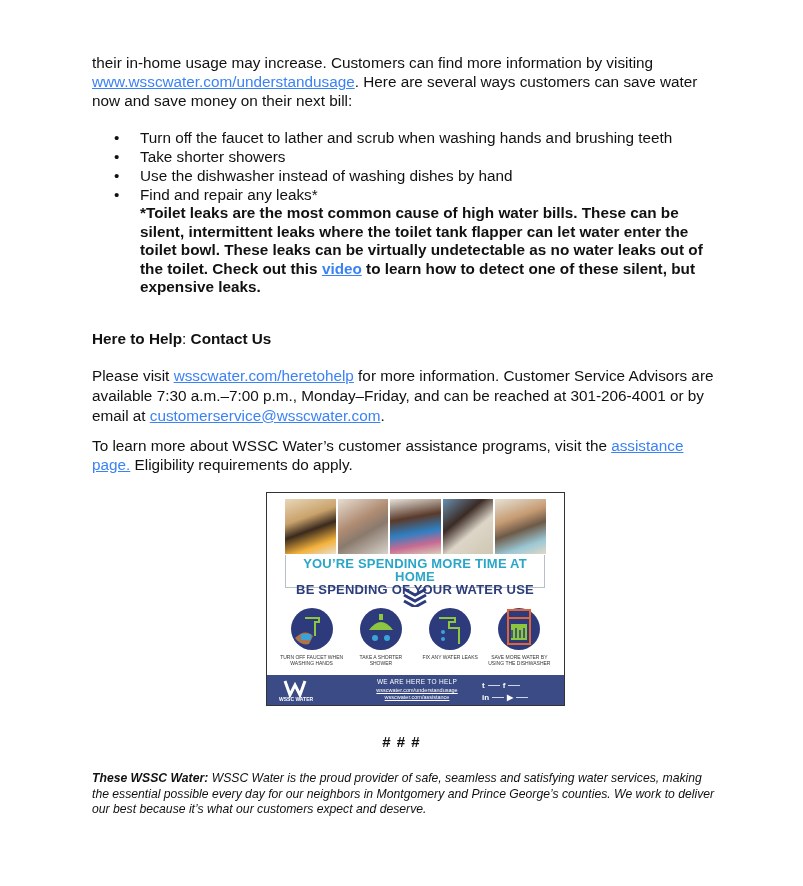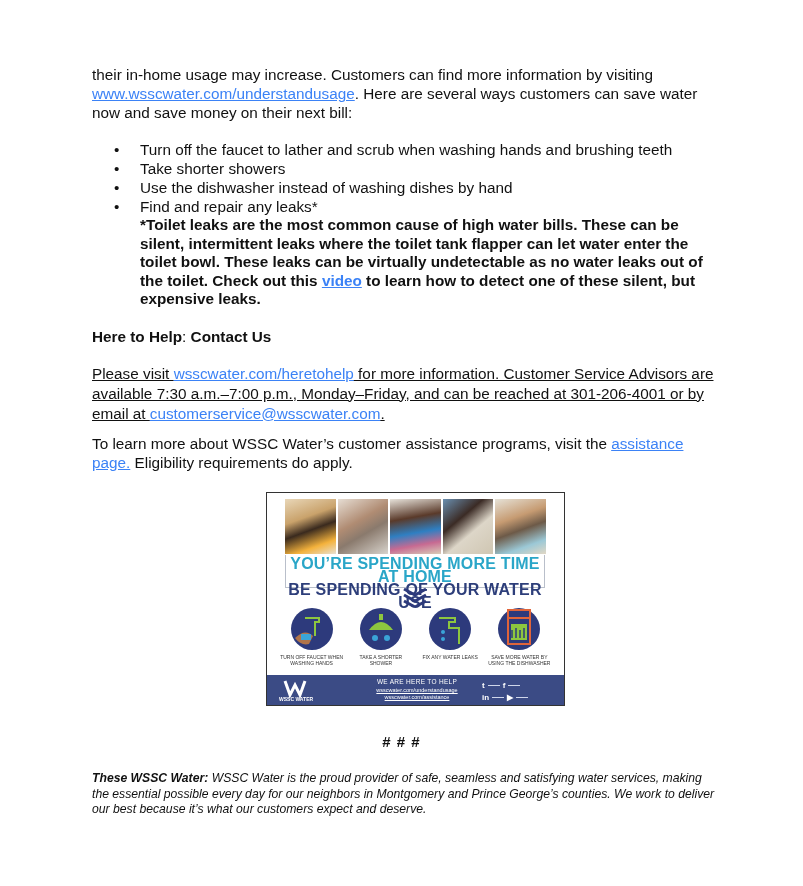--- a/index.html
+++ b/index.html
@@ -1,39 +1,39 @@
 <!DOCTYPE html>
 <html><head>
 <meta charset="utf-8">
 <style>
   html, body { margin: 0; padding: 0; background: #ffffff; }
   body { width: 803px; height: 886px; position: relative; overflow: hidden;
          font-family: "Liberation Sans", sans-serif; color: #111; }
-  .page { position: absolute; left: 92px; top: 65px; width: 630px; font-size: 15.3px; line-height: 19px; }
+  .page { position: absolute; left: 92px; top: 53px; width: 630px; font-size: 15.3px; line-height: 19px; }
   a.lnk { color: #3b82f6; text-decoration: underline; }
   p { margin: 0; }
   .p1 { margin-bottom: 18px; }
   ul.tips { margin: 0; padding: 0; list-style: none; }
   ul.tips li { position: relative; padding-left: 48px; line-height: 19px; }
   ul.tips li .bullet { position: absolute; left: 22px; top: 0; }
-  .note { padding-left: 48px; font-weight: bold; line-height: 18.5px; margin-bottom: 18px; }
+  .note { padding-left: 48px; font-weight: bold; line-height: 18.5px; margin-bottom: 32px; }
   .h-help { font-weight: bold; margin-bottom: 18px; }
   .h-help .colon { font-weight: normal; }
-  .p-contact { margin-bottom: 10px; line-height: 20px; text-decoration: underline; }
+  .p-contact { margin-bottom: 10px; line-height: 20px; }
   .p-assist { line-height: 19px; }
 
   .info { position: absolute; left: 266px; top: 492px; width: 297px; height: 212px; border: 1px solid #333; background: #fff; overflow: hidden; }
   .photos { position: absolute; left: 18px; top: 6px; width: 261px; height: 55px; display: flex; gap: 2px; }
   .photo { flex: 1; height: 55px; }
   .ph1 { background: linear-gradient(160deg,#e9d7b8 0%,#c9a26b 35%,#3a2a1e 55%,#f4b23c 80%,#e8e1d3 100%); }
   .ph2 { background: linear-gradient(150deg,#e6ddd3 0%,#b08c73 40%,#8a7a6d 60%,#d8d3cc 100%); }
   .ph3 { background: linear-gradient(170deg,#e7e2da 0%,#5a3a2a 35%,#2f7fc2 60%,#c76a92 80%,#d9cdb8 100%); }
   .ph4 { background: linear-gradient(140deg,#6a8fb0 0%,#3b2b25 35%,#ddd6c8 60%,#cfc6b2 100%); }
   .ph5 { background: linear-gradient(160deg,#e6e2d7 0%,#c69b72 35%,#6d5a48 55%,#9bc8d6 80%,#e2d8c5 100%); }
-  .banner { position: absolute; left: 18px; top: 62px; width: 260px; height: 33px; border: 1px solid #b9bfca; border-top: none; text-align: center; font-weight: bold; font-size: 16px; line-height: 13px; padding-top: 2px; box-sizing: border-box; }
+  .banner { position: absolute; left: 18px; top: 62px; width: 260px; height: 33px; border: 1px solid #b9bfca; border-top: none; text-align: center; font-weight: bold; font-size: 13px; line-height: 13px; padding-top: 2px; box-sizing: border-box; }
   .banner .l1 { color: #2aa6c8; letter-spacing: 0.2px; }
   .banner .l2 { color: #2d3e7a; letter-spacing: 0.2px; }
   .chev { position: absolute; left: 135px; top: 94px; width: 26px; height: 20px; }
   .icons { position: absolute; left: 10px; top: 115px; width: 277px; display: flex; justify-content: space-around; }
   .icn { width: 66px; text-align: center; }
   .circle { width: 42px; height: 42px; border-radius: 50%; background: #2d3a7c; margin: 0 auto; position: relative; }
   .cap { font-size: 5px; line-height: 6px; color: #333; margin-top: 4px; text-transform: uppercase; }
   .footer { position: absolute; left: 0; bottom: 0; width: 297px; height: 30px; background: #3b4b85; color: #fff; }
   .ftitle { position: absolute; left: 90px; top: 3px; width: 120px; text-align: center; font-size: 6.5px; letter-spacing: 0.3px; }
   .flinks { position: absolute; left: 80px; top: 12px; width: 140px; text-align: center; font-size: 5.5px; line-height: 7px; }

